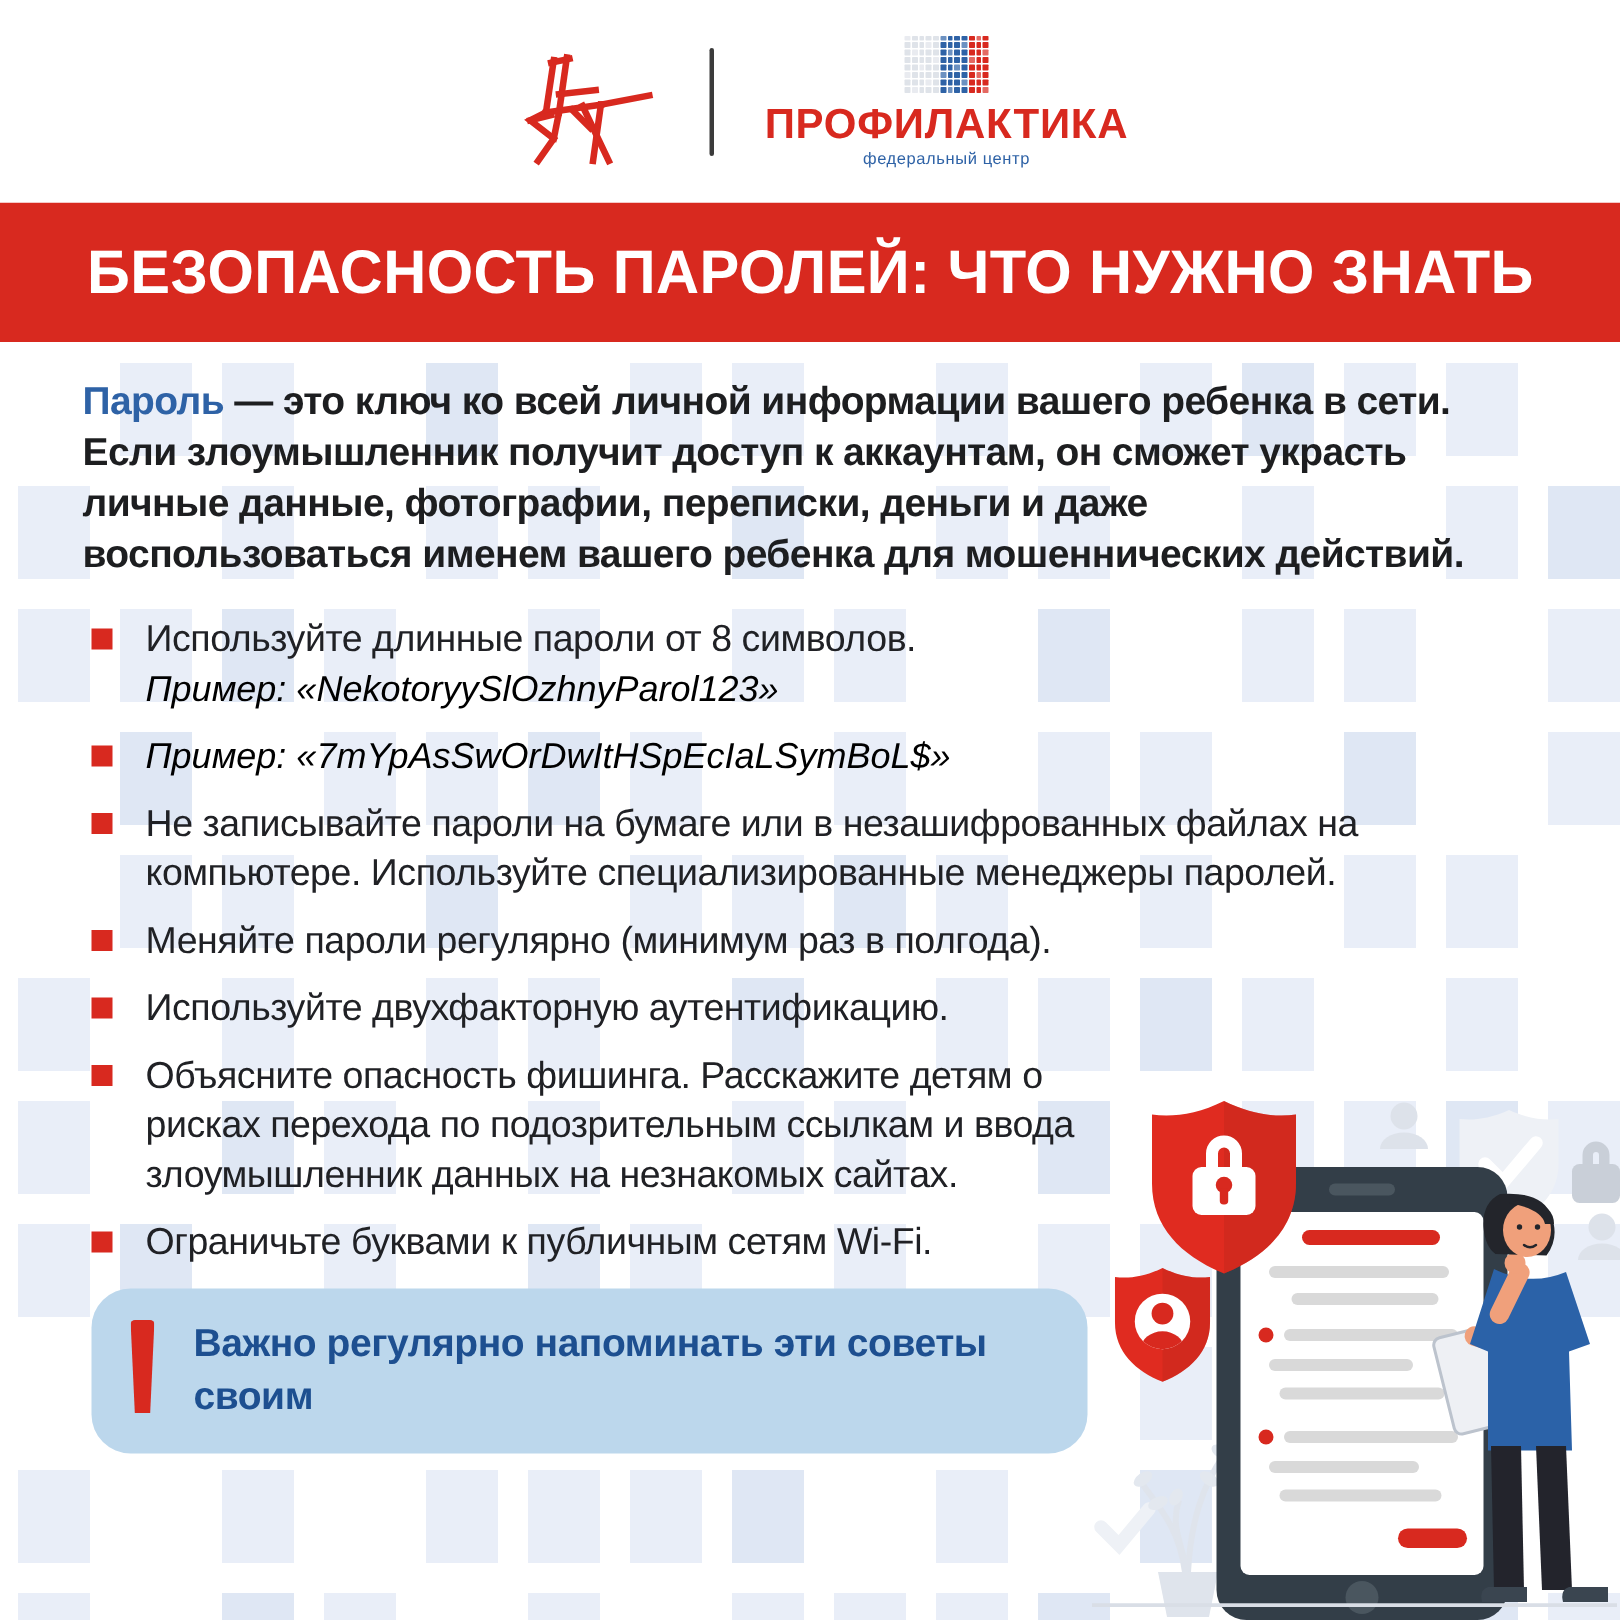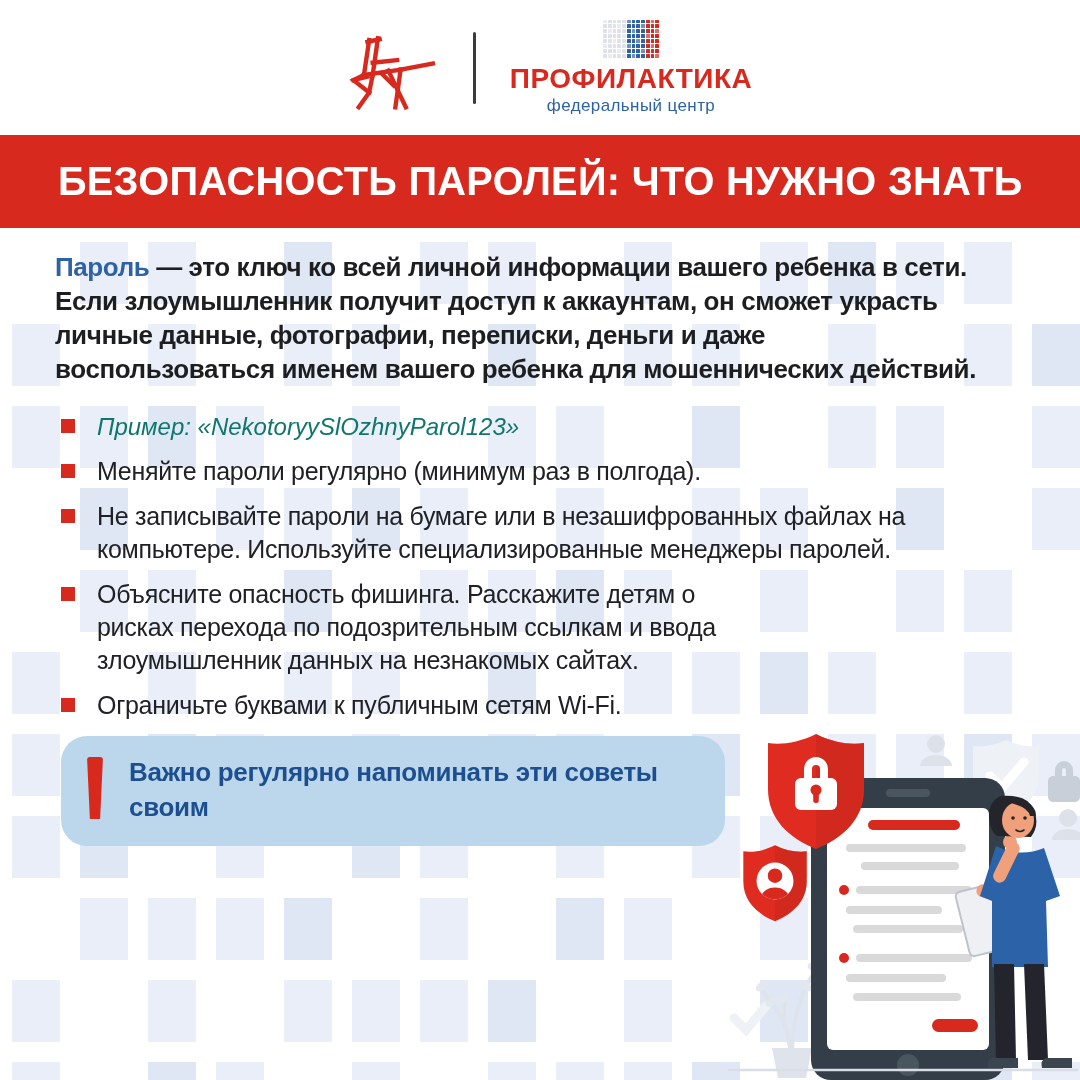--- a/index.html
+++ b/index.html
@@ -8,40 +8,40 @@
     font-family:"Liberation Sans", sans-serif; -webkit-font-smoothing:antialiased;
   }
   
   .header{height:135px;display:flex;align-items:center;justify-content:center;gap:34px;position:relative;background:#fff;padding-left:15px;}
   .brand-icon{width:96px;height:92px;flex:0 0 auto;}
   .header-divider{width:3px;height:72px;background:#3b3b3b;border-radius:2px;}
   .org{display:flex;flex-direction:column;align-items:center;}
   .flag-grid{display:grid;grid-template-columns:repeat(12,1fr);gap:1px;width:56px;height:38px;margin-bottom:6px;}
   .flag-grid span{border-radius:0.5px;}
   .org-name{font-size:28px;font-weight:bold;color:#d8291f;letter-spacing:0.5px;line-height:30px;}
-  .org-subtitle{font-size:17px;color:#2e62a6;letter-spacing:0.4px;margin-top:2px;}
+  .org-subtitle{font-size:11px;color:#2e62a6;letter-spacing:0.4px;margin-top:2px;}
   
   .banner{height:93px;background:#d8291f;display:flex;align-items:center;justify-content:center;}
   .banner h1{
     margin:0;color:#ffffff;font-size:41px;font-weight:800;letter-spacing:0.3px;
     white-space:nowrap;transform:scaleX(0.97);transform-origin:center;
   }
   
   .main{position:relative;height:852px;padding:22px 55px 0 55px;box-sizing:border-box;}
   .bg-pattern{position:absolute;inset:0;z-index:0;overflow:hidden;pointer-events:none;}
   .bg-pattern i{position:absolute;width:48px;height:62px;display:block;}
   .intro{position:relative;z-index:2;margin:0;max-width:930px;
     font-size:26px;font-weight:bold;line-height:34px;color:#1d1e20;letter-spacing:-0.4px;}
   .intro .lead{color:#2e62a6;}
   .tips{position:relative;z-index:2;list-style:none;margin:24px 0 0 0;padding:0;}
   .tips li{position:relative;padding-left:42px;margin:0 0 12px 0;max-width:900px;
     font-size:25px;line-height:33px;color:#202125;letter-spacing:-0.3px;}
   .tips li::before{content:"";position:absolute;left:6px;top:9px;width:14px;height:14px;background:#d8291f;}
   .tips li.narrow{max-width:645px;}
-  .tips .example{display:block;font-style:italic;color:#0f766e;font-size:24px;letter-spacing:0;}
+  .tips .example{display:block;font-style:italic;color:#000000;font-size:24px;letter-spacing:0;}
   
   .callout{position:relative;z-index:2;margin:14px 0 0 6px;width:664px;box-sizing:border-box;
     background:#bcd7ec;border-radius:26px;padding:19px 26px 21px 26px;display:flex;gap:26px;}
   .excl{flex:0 0 16px;display:flex;flex-direction:column;align-items:center;padding-top:2px;}
   .excl .bar{width:16px;height:62px;background:#d8291f;border-radius:3px;
     clip-path:polygon(0 0,100% 0,82% 100%,18% 100%);}
   .callout-text{color:#1d4f90;font-weight:bold;font-size:26px;line-height:35px;letter-spacing:-0.3px;}
   
   .illus{position:absolute;right:0;bottom:0;width:352px;height:362px;z-index:1;}
 </style>
@@ -290,37 +290,43 @@
         <i style="left: 692px; top: 834px; background: rgb(223, 231, 244);"></i>
         <i style="left: 828px; top: 834px; background: rgb(233, 238, 248);"></i>
         <i style="left: 964px; top: 834px; background: rgb(223, 231, 244);"></i>
         <i style="left: 1032px; top: 834px; background: rgb(233, 238, 248);"></i>
       </div>
 
     <p class="intro"><span class="lead">Пароль</span><span> — это ключ ко всей личной информации вашего ребенка в сети. Если злоумышленник получит доступ к аккаунтам, он сможет украсть личные данные, фотографии, переписки, деньги и даже воспользоваться именем вашего ребенка для мошеннических действий.</span></p>
 
     <ul class="tips">
   <li>
+    <span>Используйте длинные пароли от 8 символов.</span>
     <span class="example">Пример: «NekotoryySlOzhnyParol123»</span>
   </li>
 
   <li>
-  </li>
-
+    <span class="example">Пример: «7mYpAsSwOrDwItHSpEcIaLSymBoL$»</span>
+  </li>
+
+
+  <li>
+    <span>Не записывайте пароли на бумаге или в незашифрованных файлах на компьютере. Используйте специализированные менеджеры паролей.</span>
+    
+  </li>
 
   <li>
     <span>Меняйте пароли регулярно (минимум раз в полгода).</span>
     
   </li>
 
   <li>
-    <span>Не записывайте пароли на бумаге или в незашифрованных файлах на компьютере. Используйте специализированные менеджеры паролей.</span>
+    <span>Используйте двухфакторную аутентификацию.</span>
     
   </li>
-
 
   <li class="narrow">
     <span>Объясните опасность фишинга. Расскажите детям о рисках перехода по подозрительным ссылкам и ввода злоумышленник данных на незнакомых сайтах.</span>
     
   </li>
 
   <li>
     <span>Ограничьте буквами к публичным сетям Wi-Fi.</span>
     
   </li>

